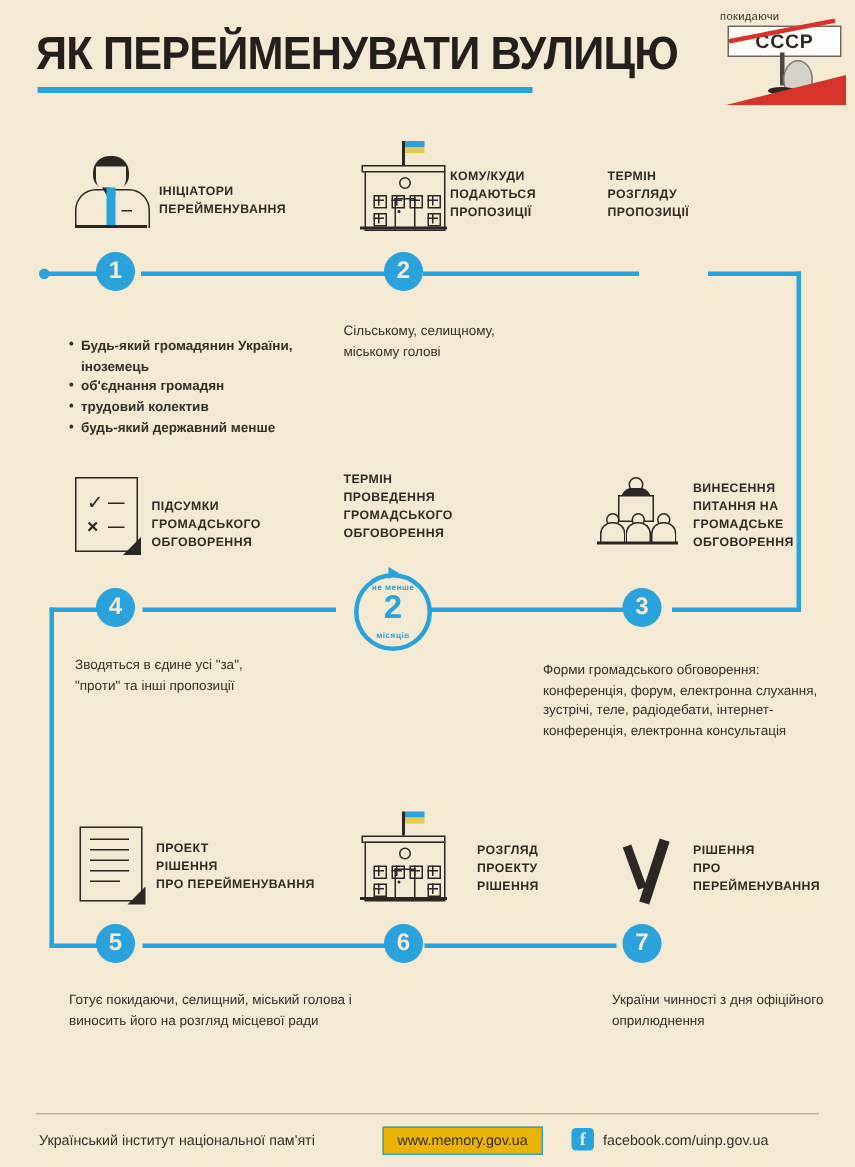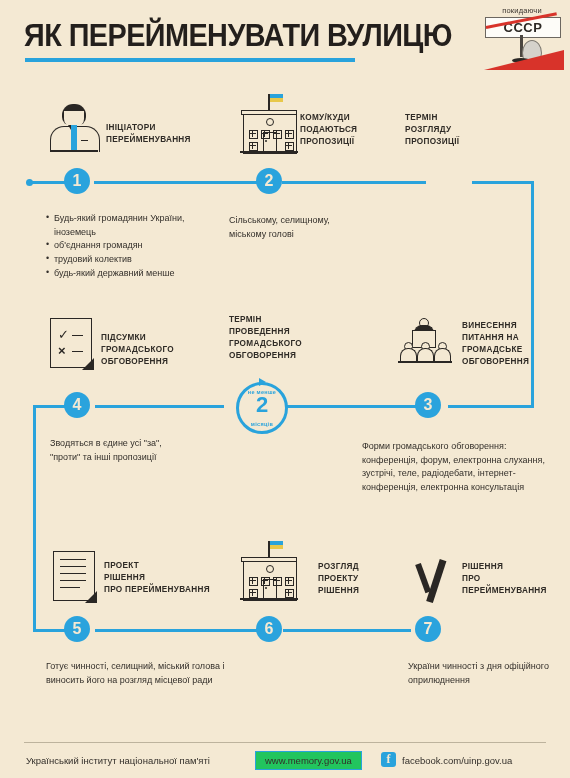--- a/index.html
+++ b/index.html
@@ -23,21 +23,21 @@
     transform-origin:left top;
     white-space:nowrap;
   }
   #title-rule{
     position:absolute;left:25px;top:58px;
     width:330px;height:4px;background:#29a3dc;
   }
   
   #logo{position:absolute;left:480px;top:6px;width:84px;height:64px;}
   #logo-caption{
-    position:absolute;left:0;top:0;width:84px;text-align:center;
+    position:absolute;left:0;top:0;width:84px;text-align:left;
     font-size:7.5px;color:#3b352f;letter-spacing:0.2px;
   }
   #logo-plate{
     position:absolute;left:5px;top:11px;width:74px;height:19px;
     background:#fdfcf8;border:1px solid #6c6760;
   }
   #logo-plate-text{
     position:absolute;left:0;top:2px;width:74px;text-align:center;
     font-size:13px;font-weight:bold;color:#2d2925;letter-spacing:0.5px;
   }
@@ -171,21 +171,21 @@
     background:#2a2724;transform:rotate(-20deg);transform-origin:top center;}
   #check7 .s2{position:absolute;left:16px;top:2px;width:7px;height:44px;
     background:#2a2724;transform:rotate(18deg);transform-origin:bottom center;}
 
   
   #footer-rule{position:absolute;left:24px;top:742px;width:522px;height:1px;background:#bdb39d;}
   #footer-org{position:absolute;left:26px;top:755px;font-size:9.5px;color:#332f2a;}
   #footer-site{
     position:absolute;left:255px;top:751px;
     padding:3px 9px;border:1px solid #29a3dc;
-    font-size:9.5px;color:#332f2a;background:#22c55e;
+    font-size:9.5px;color:#332f2a;background:#eab308;
   }
   #fb-icon{
     position:absolute;left:381px;top:752px;width:15px;height:15px;border-radius:3px;
     background:#29a3dc;color:#f4e9d3;font-size:12px;font-weight:bold;
     display:flex;align-items:center;justify-content:center;font-family:"Liberation Serif",serif;
   }
   #footer-fb{position:absolute;left:402px;top:755px;font-size:9.5px;color:#332f2a;}
 </style>
 </head>
 <body>
@@ -229,21 +229,21 @@
       <div class="p-face"></div>
     <div class="p-body"></div>
       <div class="p-collar-l"></div>
     <div class="p-tieknot"></div>
       <div class="p-tie"></div>
     <div class="p-pocket"></div>
       <div class="p-baseline"></div>
   </div>
   <div class="head-label" style="left:106px;top:122px;">ІНІЦІАТОРИ<br>ПЕРЕЙМЕНУВАННЯ</div>
   <div class="step-num" style="left:64px;top:168px;">1</div>
-  <div class="body-text" style="left:46px;top:212px;width:180px;">
+  <div class="body-text" style="left:46px;top:224px;width:180px;font-weight:bold;">
     <ul>
       <li>Будь-який громадянин України, іноземець</li>
       <li>об'єднання громадян</li>
       <li>трудовий колектив</li>
       <li>будь-який державний менше</li>
     </ul>
   </div>
 
   <div class="icon" style="left:243px;top:104px;width:56px;height:50px;">
     <div class="b-pole"></div>
@@ -308,21 +308,21 @@
     <div class="doc"></div>
     <div class="doc-line" style="left:7px;top:8px;width:26px;"></div>
     <div class="doc-line" style="left:7px;top:15px;width:26px;"></div>
     <div class="doc-line" style="left:7px;top:22px;width:26px;"></div>
     <div class="doc-line" style="left:7px;top:29px;width:26px;"></div>
     <div class="doc-line" style="left:7px;top:36px;width:20px;"></div>
     <div class="doc-fold"></div>
   </div>
   <div class="head-label" style="left:104px;top:560px;">ПРОЕКТ<br>РІШЕННЯ<br>ПРО ПЕРЕЙМЕНУВАННЯ</div>
   <div class="step-num" style="left:64px;top:616px;">5</div>
-  <div class="body-text" style="left:46px;top:660px;width:190px;">Готує чинності, селищний, міський голова і виносить його на розгляд місцевої ради</div>
+  <div class="body-text" style="left:46px;top:660px;width:190px;">Готує покидаючи, селищний, міський голова і виносить його на розгляд місцевої ради</div>
 
   <div class="icon" style="left:243px;top:551px;width:56px;height:50px;">
     <div class="b-pole"></div>
       <div class="b-flag-top"></div>
       <div class="b-flag-bot"></div>
     <div class="b-roof"></div>
       <div class="b-wrap"></div>
       <div class="b-knob"></div>
     <div class="b-win" style="left:6px;top:26px;"></div>
     <div class="b-win" style="left:18px;top:26px;"></div>

